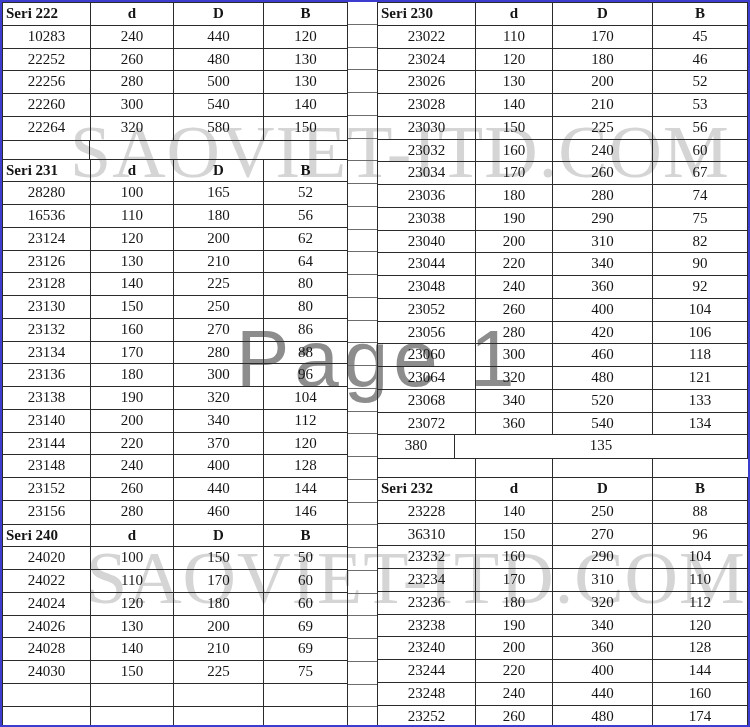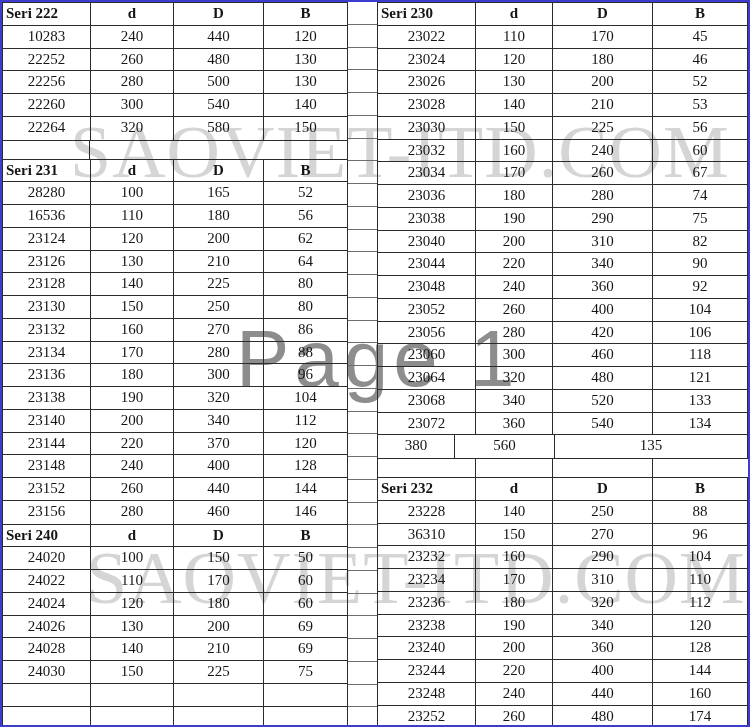--- a/index.html
+++ b/index.html
@@ -419,21 +419,20 @@
         <div class="cell c3">133</div>
       </div>
       <div class="row">
         <div class="cell c0">23072</div>
         <div class="cell c1">360</div>
         <div class="cell c2">540</div>
         <div class="cell c3">134</div>
       </div>
       <div class="row">
         <div class="cell c1">380</div>
-        <div class="cell c2">560</div>
         <div class="cell c3">135</div>
       </div>
     </div>
     <div class="gap-bordered">
       <div class="cell c0"></div>
       <div class="cell c1"></div>
       <div class="cell c2"></div>
       <div class="cell c3"></div>
     </div>
     <div class="tbl">

